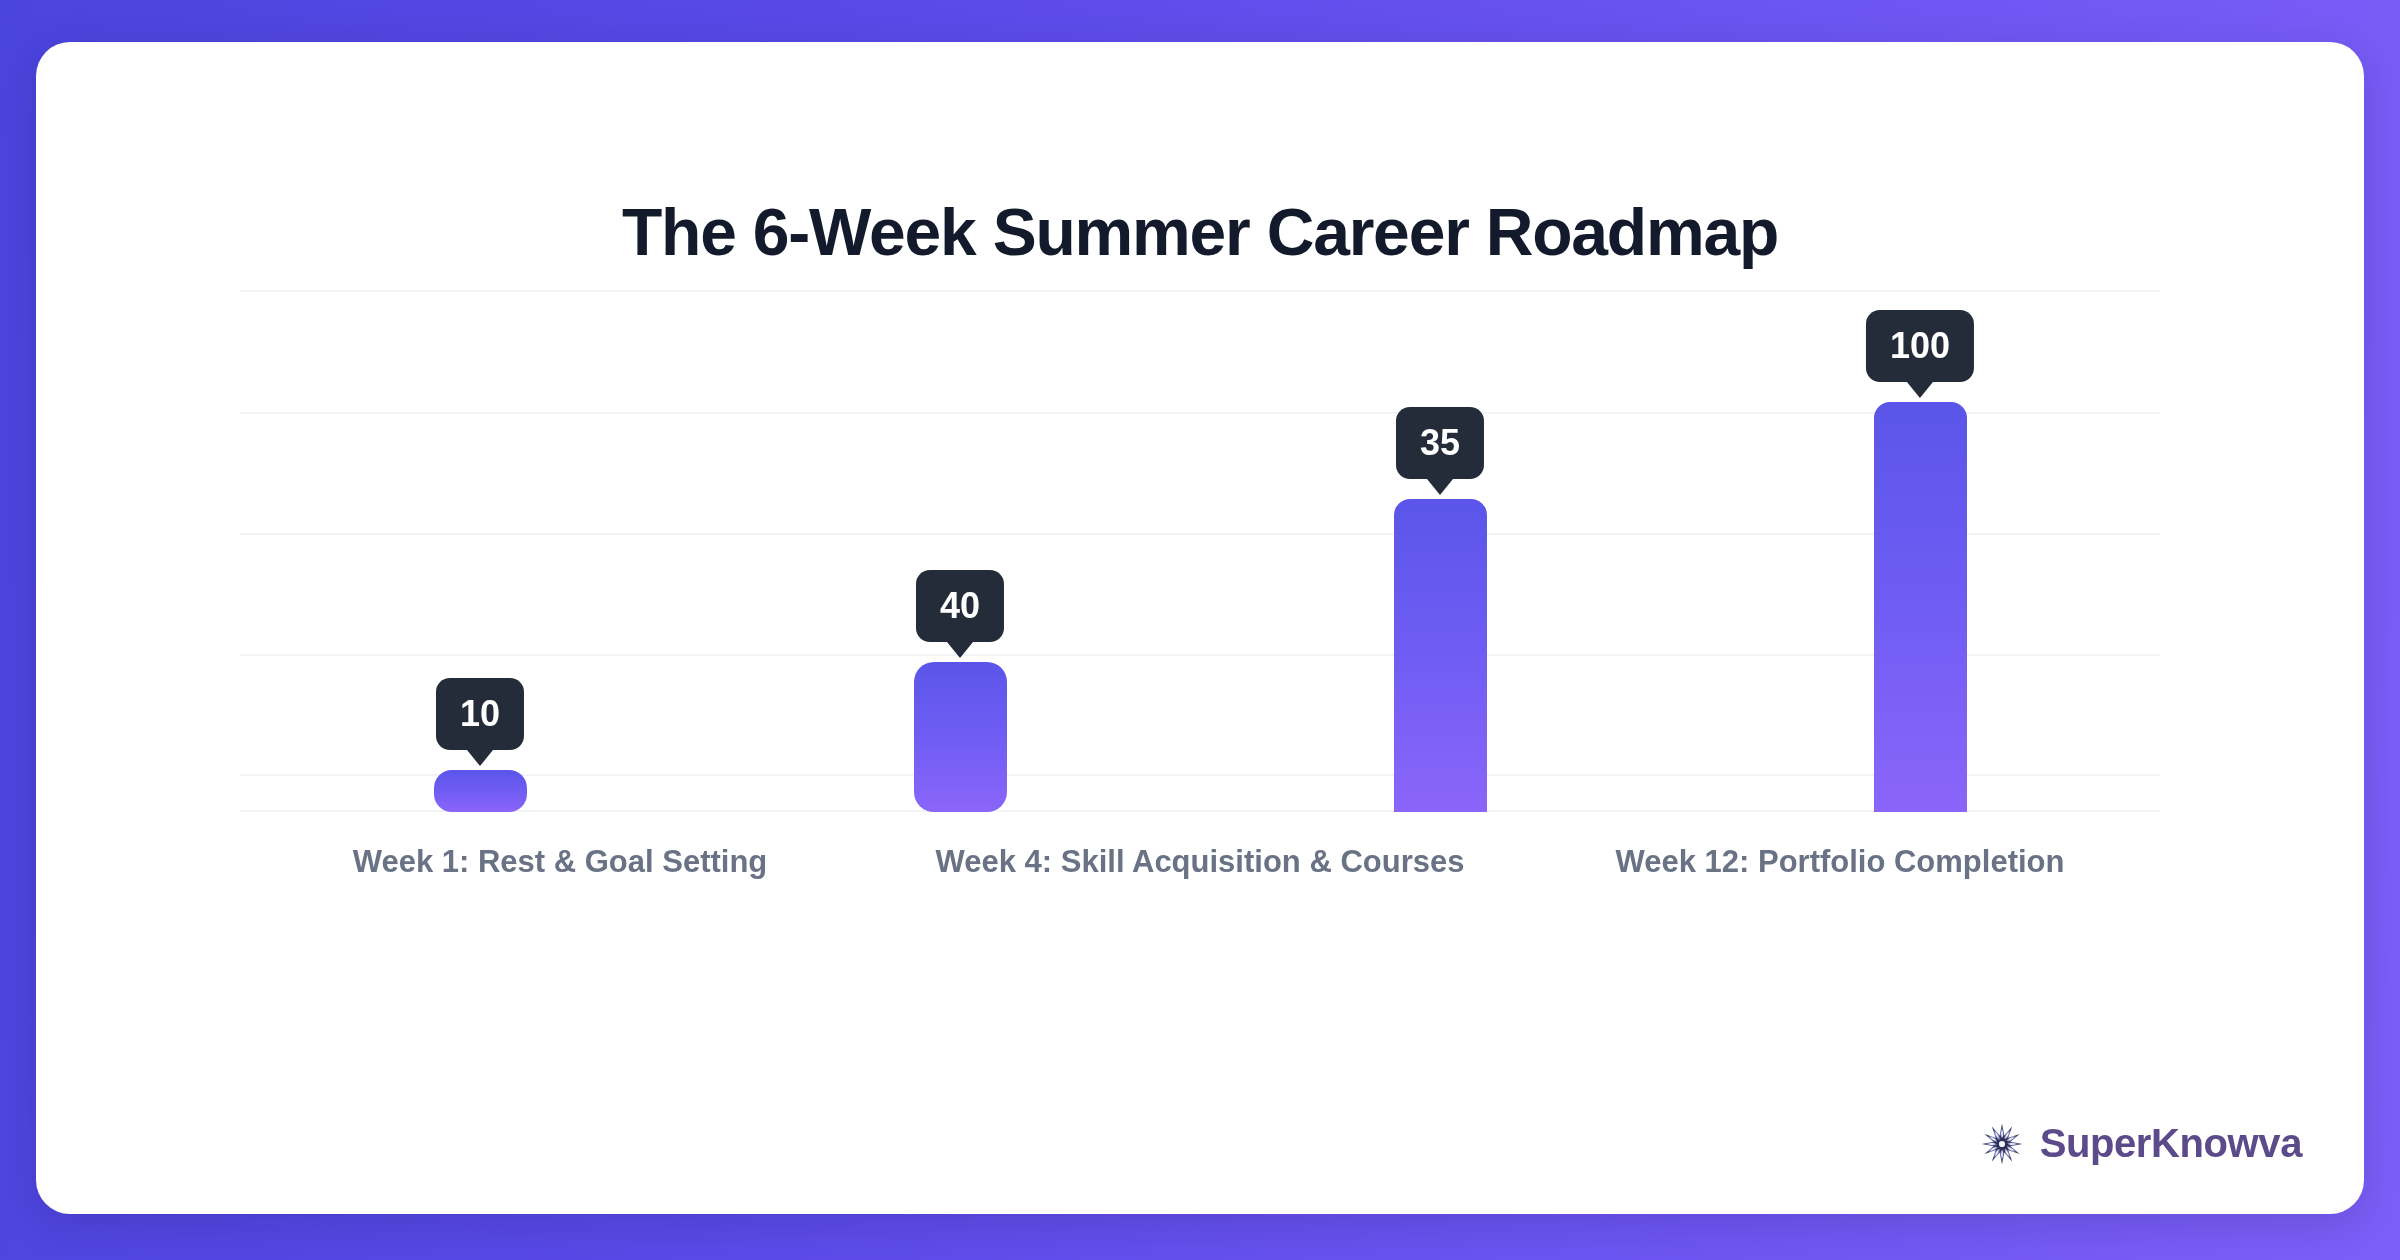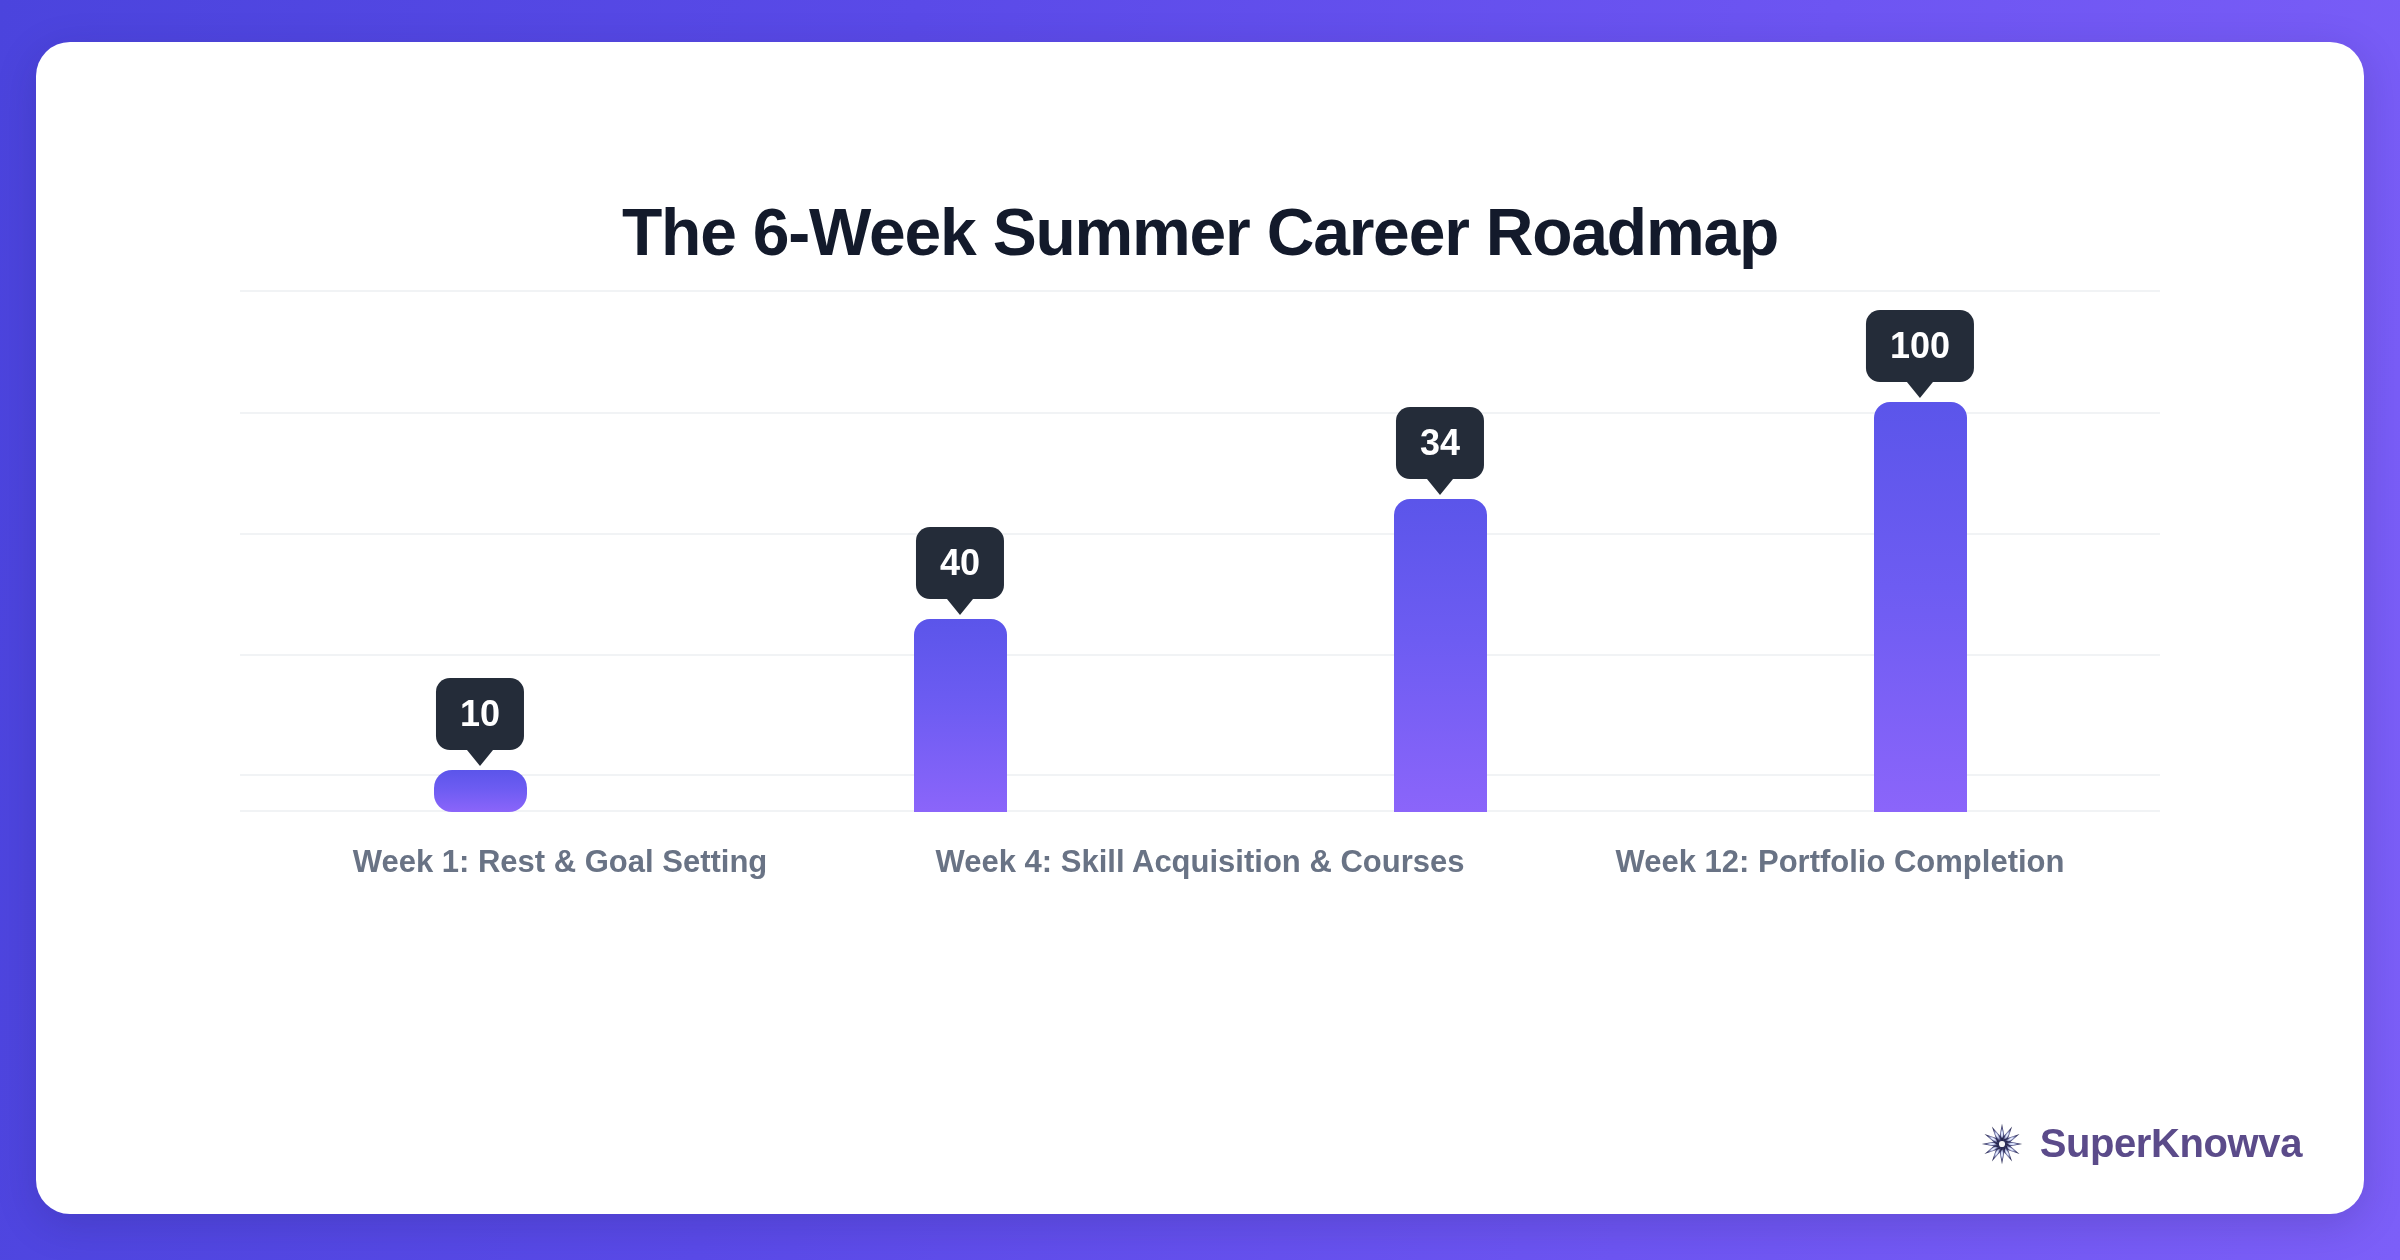--- a/index.html
+++ b/index.html
@@ -157,28 +157,28 @@
 
     <div class="bars">
 
       <div class="bar-col">
         <div class="bar" style="height:41.8px;border-radius:18px;">
           <div class="badge">10</div>
         </div>
       </div>
 
       <div class="bar-col">
-        <div class="bar" style="height:193px;">
+        <div class="bar" style="height:150px;border-radius:20px;">
           <div class="badge">40</div>
         </div>
       </div>
 
       <div class="bar-col">
         <div class="bar" style="height:313.5px;">
-          <div class="badge">34</div>
+          <div class="badge">35</div>
         </div>
       </div>
 
       <div class="bar-col">
         <div class="bar" style="height:410px;">
           <div class="badge">100</div>
         </div>
       </div>
 
     </div>

